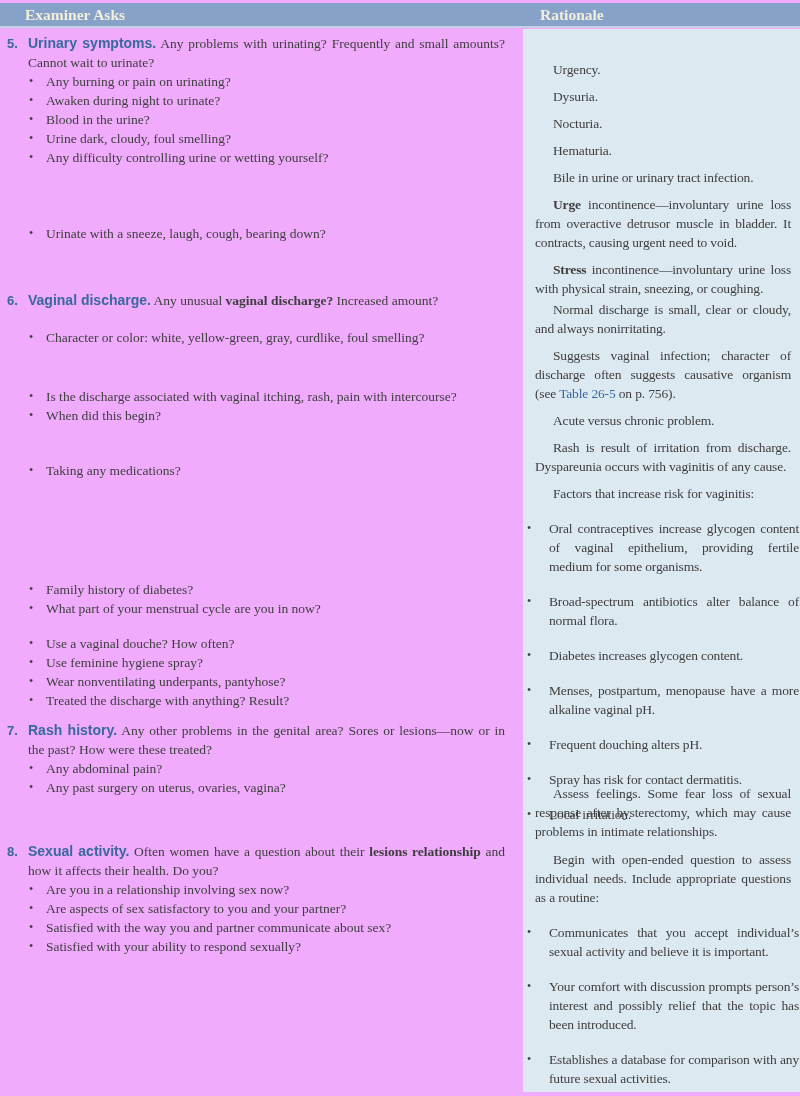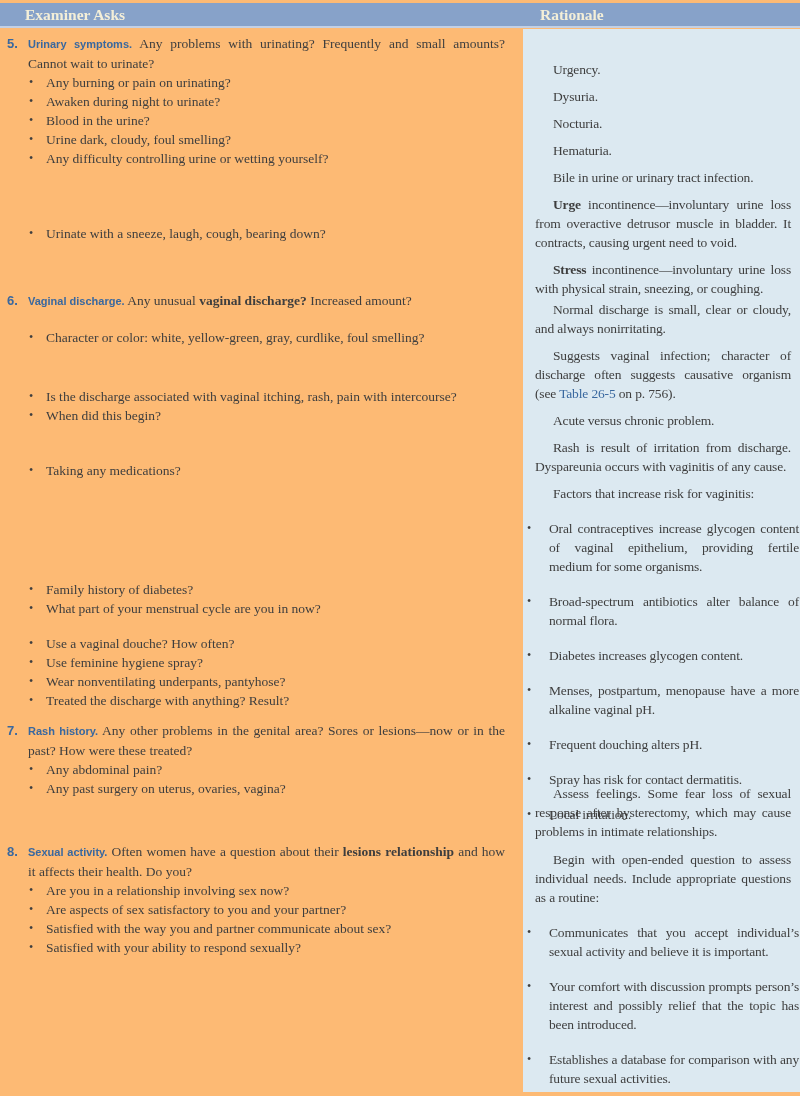--- a/index.html
+++ b/index.html
@@ -1,29 +1,29 @@
 <!DOCTYPE html>
 <html><head>
 <meta charset="utf-8">
 <style>
   html,body{margin:0;padding:0;background:#ffffff;}
   .page{
-    position:relative;width:800px;height:1096px;background:#fdba74;overflow:hidden;
+    position:relative;width:800px;height:1096px;background:#f0abfc;overflow:hidden;
     font-family:"Liberation Serif",serif;font-size:13.5px;line-height:19px;color:#3e3e3e;
   }
   .rationale-bg{position:absolute;left:523px;top:29px;width:277px;height:1063px;background:#dce9f1;}
   .hdr{position:absolute;left:0;top:3px;width:800px;height:23px;background:#87a2c9;border-bottom:2px solid #c3d0e4;}
   .hdr span{position:absolute;top:2px;font-weight:bold;font-size:15.5px;color:#f4efd8;line-height:20px;}
   .hdr .h1{left:25px;}
   .hdr .h2{left:540px;}
   .lg{position:absolute;left:7px;width:498px;text-align:justify;}
   .rg{position:absolute;left:527px;width:272px;text-align:justify;letter-spacing:-0.15px;}
   .sec{padding-left:21px;}
   .num{display:inline-block;width:21px;margin-left:-21px;color:#39689f;font-family:"Liberation Sans",sans-serif;font-weight:bold;font-size:13px;}
-  .ttl{color:#39689f;font-family:"Liberation Sans",sans-serif;font-weight:bold;font-size:11px;}
+  .ttl{color:#39689f;font-family:"Liberation Sans",sans-serif;font-weight:bold;font-size:14px;}
   ul{list-style:none;margin:0;padding:0;}
   .lg ul{margin-left:22px;}
   .lg li{position:relative;padding-left:17px;}
   .rg li{position:relative;padding-left:22px;margin-top:16px;}
   li::before{content:"\2022";position:absolute;left:0;top:0;font-size:12px;color:#3e3e3e;}
   .rp{text-indent:18px;margin:8px;}
   .b{font-weight:bold;}
   .lnk{color:#39689f;}
 </style>
 </head>

